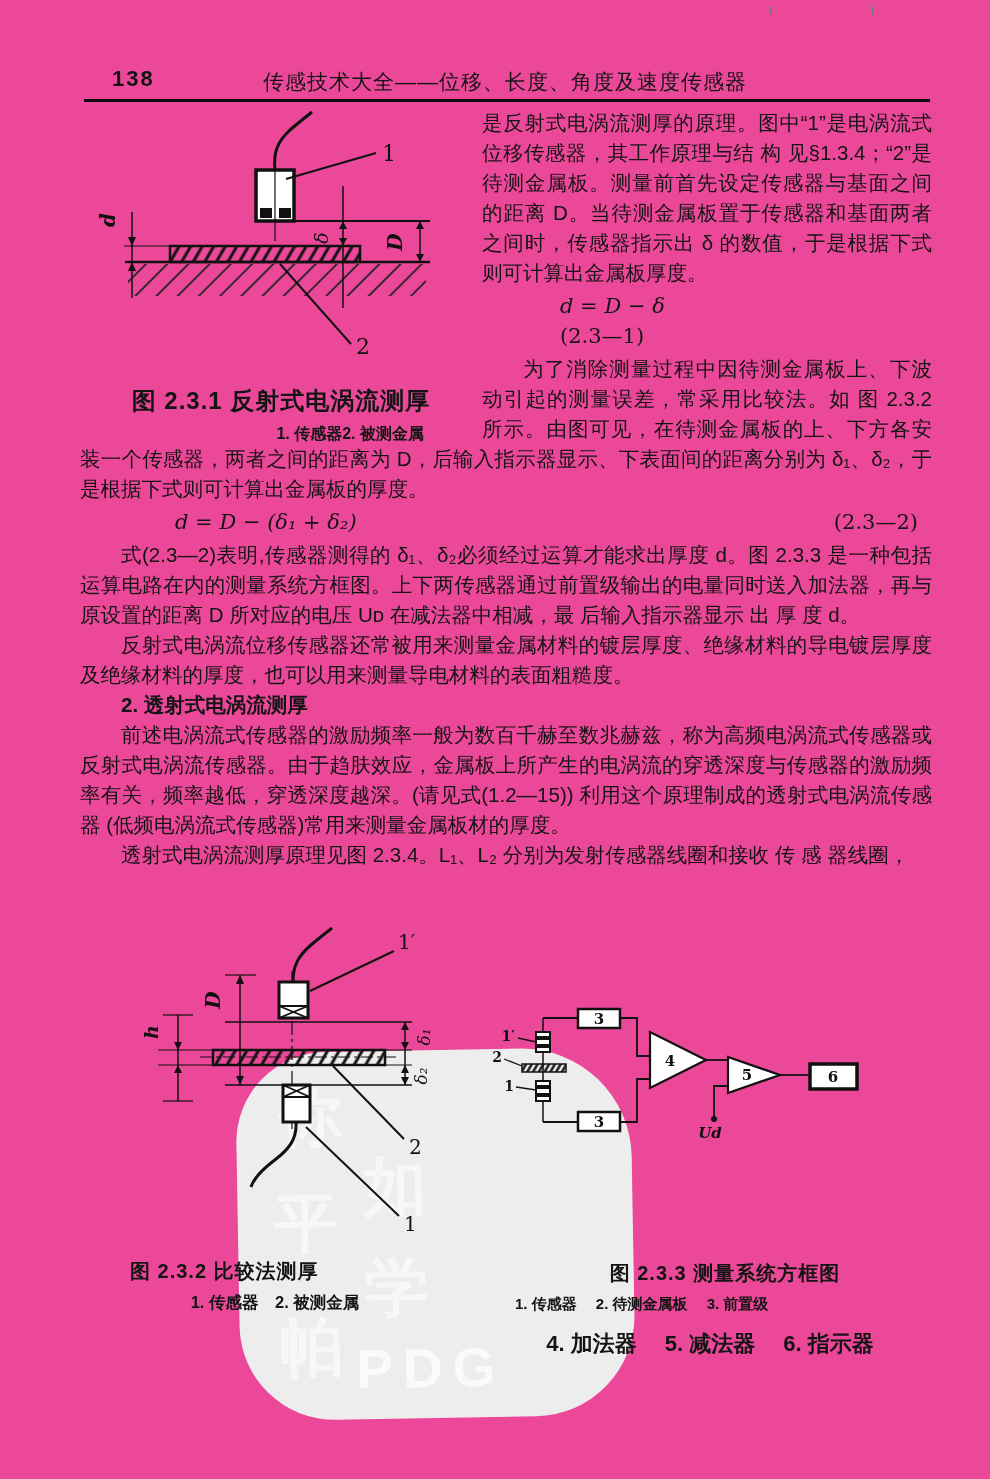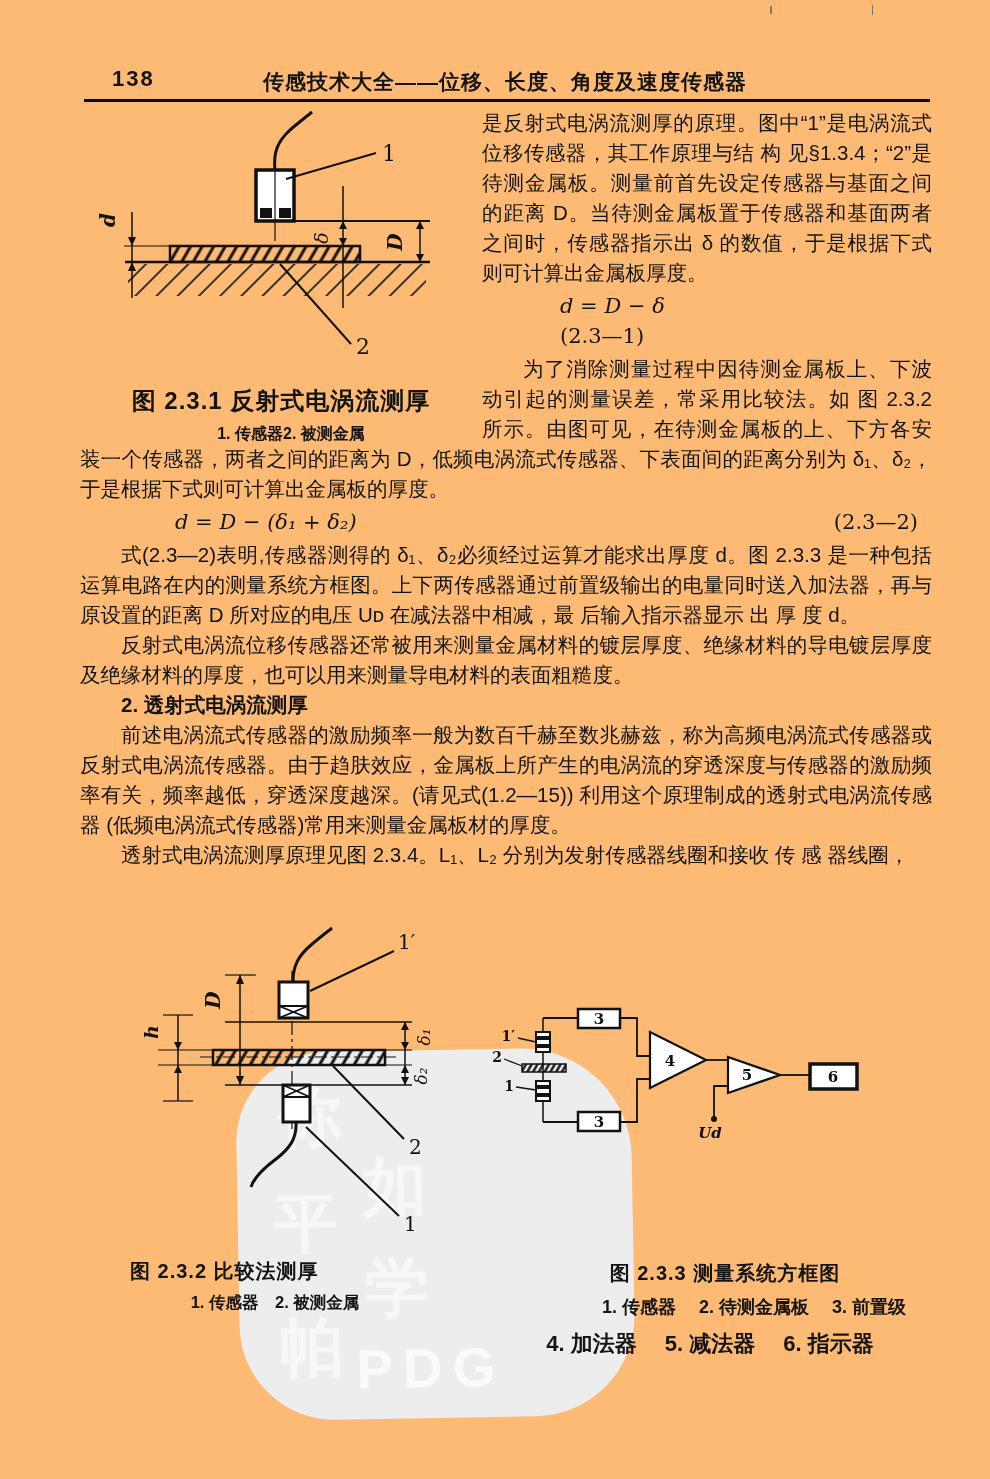--- a/index.html
+++ b/index.html
@@ -1,31 +1,31 @@
 <!DOCTYPE html>
 <html><head>
 <meta charset="utf-8">
 <style>
   html,body{margin:0;padding:0;background:#e8e8e8;}
-  .page{position:relative;width:990px;height:1479px;background:#fdba74;color:#141414;
+  .page{position:relative;width:990px;height:1479px;background:#ec4899;color:#141414;
         font-family:"Liberation Sans",sans-serif;overflow:hidden;}
   
   .page-number{position:absolute;left:112px;top:66px;font-size:22px;font-weight:bold;letter-spacing:2px;}
   .header-title{position:absolute;left:80px;top:68px;width:850px;text-align:center;
-        font-size:21px;font-weight:bold;letter-spacing:1px;}
+        font-size:21px;font-weight:normal;letter-spacing:1px;}
   .header-rule{position:absolute;left:84px;top:99px;width:846px;height:3px;background:#0a0a0a;}
   .artifact{position:absolute;background:#777;}
   
   .main-text{position:absolute;left:80px;top:108px;width:852px;font-size:20.5px;line-height:30px;
         text-align:justify;text-justify:inter-ideograph;}
   .main-text p{margin:0;}
   .indent{text-indent:2em;}
   .fig231{float:left;width:402px;height:330px;position:relative;}
   .fig231-title{text-align:center;font-weight:bold;font-size:24px;margin-top:20px;letter-spacing:1px;}
-  .fig231-legend{display:flex;justify-content:center;padding:3px 58px 0 78px;
+  .fig231-legend{display:flex;justify-content:flex-end;padding:3px 58px 0 78px;
         font-size:16px;font-weight:bold;}
   .eq{display:flex;justify-content:space-between;align-items:baseline;margin:3px 0;
         font-family:"DejaVu Serif",serif;font-size:21px;}
   .eq .lhs{font-style:italic;}
   .eq .num{font-style:normal;}
   .eq1{margin-left:402px;padding-left:78px;padding-right:10px;flex-direction:column;}
   .eq2{padding-left:95px;padding-right:14px;}
   .sec-head{font-weight:bold;}
   
   .figures-area{position:absolute;left:0;top:900px;width:990px;height:579px;}
@@ -38,21 +38,21 @@
   .wm-pdg{position:absolute;left:116px;top:286px;font-size:55px;font-weight:bold;
         color:#fafafa;letter-spacing:10px;}
   .figsvg{position:absolute;z-index:1;}
   .svg232{left:100px;top:15px;}
   .svg233{left:488px;top:85px;}
   .figsvg text{fill:#111;font-family:"DejaVu Serif",serif;}
   .cap{position:absolute;z-index:1;font-weight:bold;}
   .cap232-title{left:130px;top:358px;width:290px;font-size:20px;letter-spacing:1px;}
   .cap232-legend{left:130px;top:392px;width:290px;text-align:center;font-size:16.5px;}
   .cap233-title{left:555px;top:360px;width:340px;text-align:center;font-size:20px;letter-spacing:1px;}
-  .cap233-leg1{left:574px;top:395px;width:360px;text-align:center;font-size:18px;}
+  .cap233-leg1{left:515px;top:395px;width:360px;text-align:left;font-size:15px;}
   .cap233-leg2{left:545px;top:429px;width:330px;text-align:center;font-size:22px;}
 </style>
 </head>
 <body>
 
 <div class="page">
 
   <div class="page-number">138</div>
   <div class="header-title">传感技术大全——位移、长度、角度及速度传感器</div>
   <div class="header-rule"></div>
@@ -111,21 +111,21 @@
       </div>
     </div>
 
     <p>是反射式电涡流测厚的原理。图中“1”是电涡流式位移传感器，其工作原理与结 构 见§1.3.4；“2”是待测金属板。测量前首先设定传感器与基面之间的距离 D。当待测金属板置于传感器和基面两者之间时，传感器指示出 δ 的数值，于是根据下式则可计算出金属板厚度。</p>
 
     <div class="eq eq1">
       <span class="lhs">d = D − δ</span>
       <span class="num">(2.3—1)</span>
     </div>
 
-    <p class="indent">为了消除测量过程中因待测金属板上、下波动引起的测量误差，常采用比较法。如 图 2.3.2 所示。由图可见，在待测金属板的上、下方各安装一个传感器，两者之间的距离为 D，低频电涡流式传感器、下表面间的距离分别为 δ₁、δ₂，于是根据下式则可计算出金属板的厚度。</p>
+    <p class="indent">为了消除测量过程中因待测金属板上、下波动引起的测量误差，常采用比较法。如 图 2.3.2 所示。由图可见，在待测金属板的上、下方各安装一个传感器，两者之间的距离为 D，后输入指示器显示、下表面间的距离分别为 δ₁、δ₂，于是根据下式则可计算出金属板的厚度。</p>
 
     <div class="eq eq2">
       <span class="lhs">d = D − (δ₁ + δ₂)</span>
       <span class="num">(2.3—2)</span>
     </div>
 
     <p class="indent">式(2.3—2)表明,传感器测得的 δ₁、δ₂必须经过运算才能求出厚度 d。图 2.3.3 是一种包括运算电路在内的测量系统方框图。上下两传感器通过前置级输出的电量同时送入加法器，再与原设置的距离 D 所对应的电压 Uᴅ 在减法器中相减，最 后输入指示器显示 出 厚 度 d。</p>
     <p class="indent">反射式电涡流位移传感器还常被用来测量金属材料的镀层厚度、绝缘材料的导电镀层厚度及绝缘材料的厚度，也可以用来测量导电材料的表面粗糙度。</p>
     <p class="indent sec-head">2. 透射式电涡流测厚</p>
     <p class="indent">前述电涡流式传感器的激励频率一般为数百千赫至数兆赫兹，称为高频电涡流式传感器或反射式电涡流传感器。由于趋肤效应，金属板上所产生的电涡流的穿透深度与传感器的激励频率有关，频率越低，穿透深度越深。(请见式(1.2—15))  利用这个原理制成的透射式电涡流传感器 (低频电涡流式传感器)常用来测量金属板材的厚度。</p>

